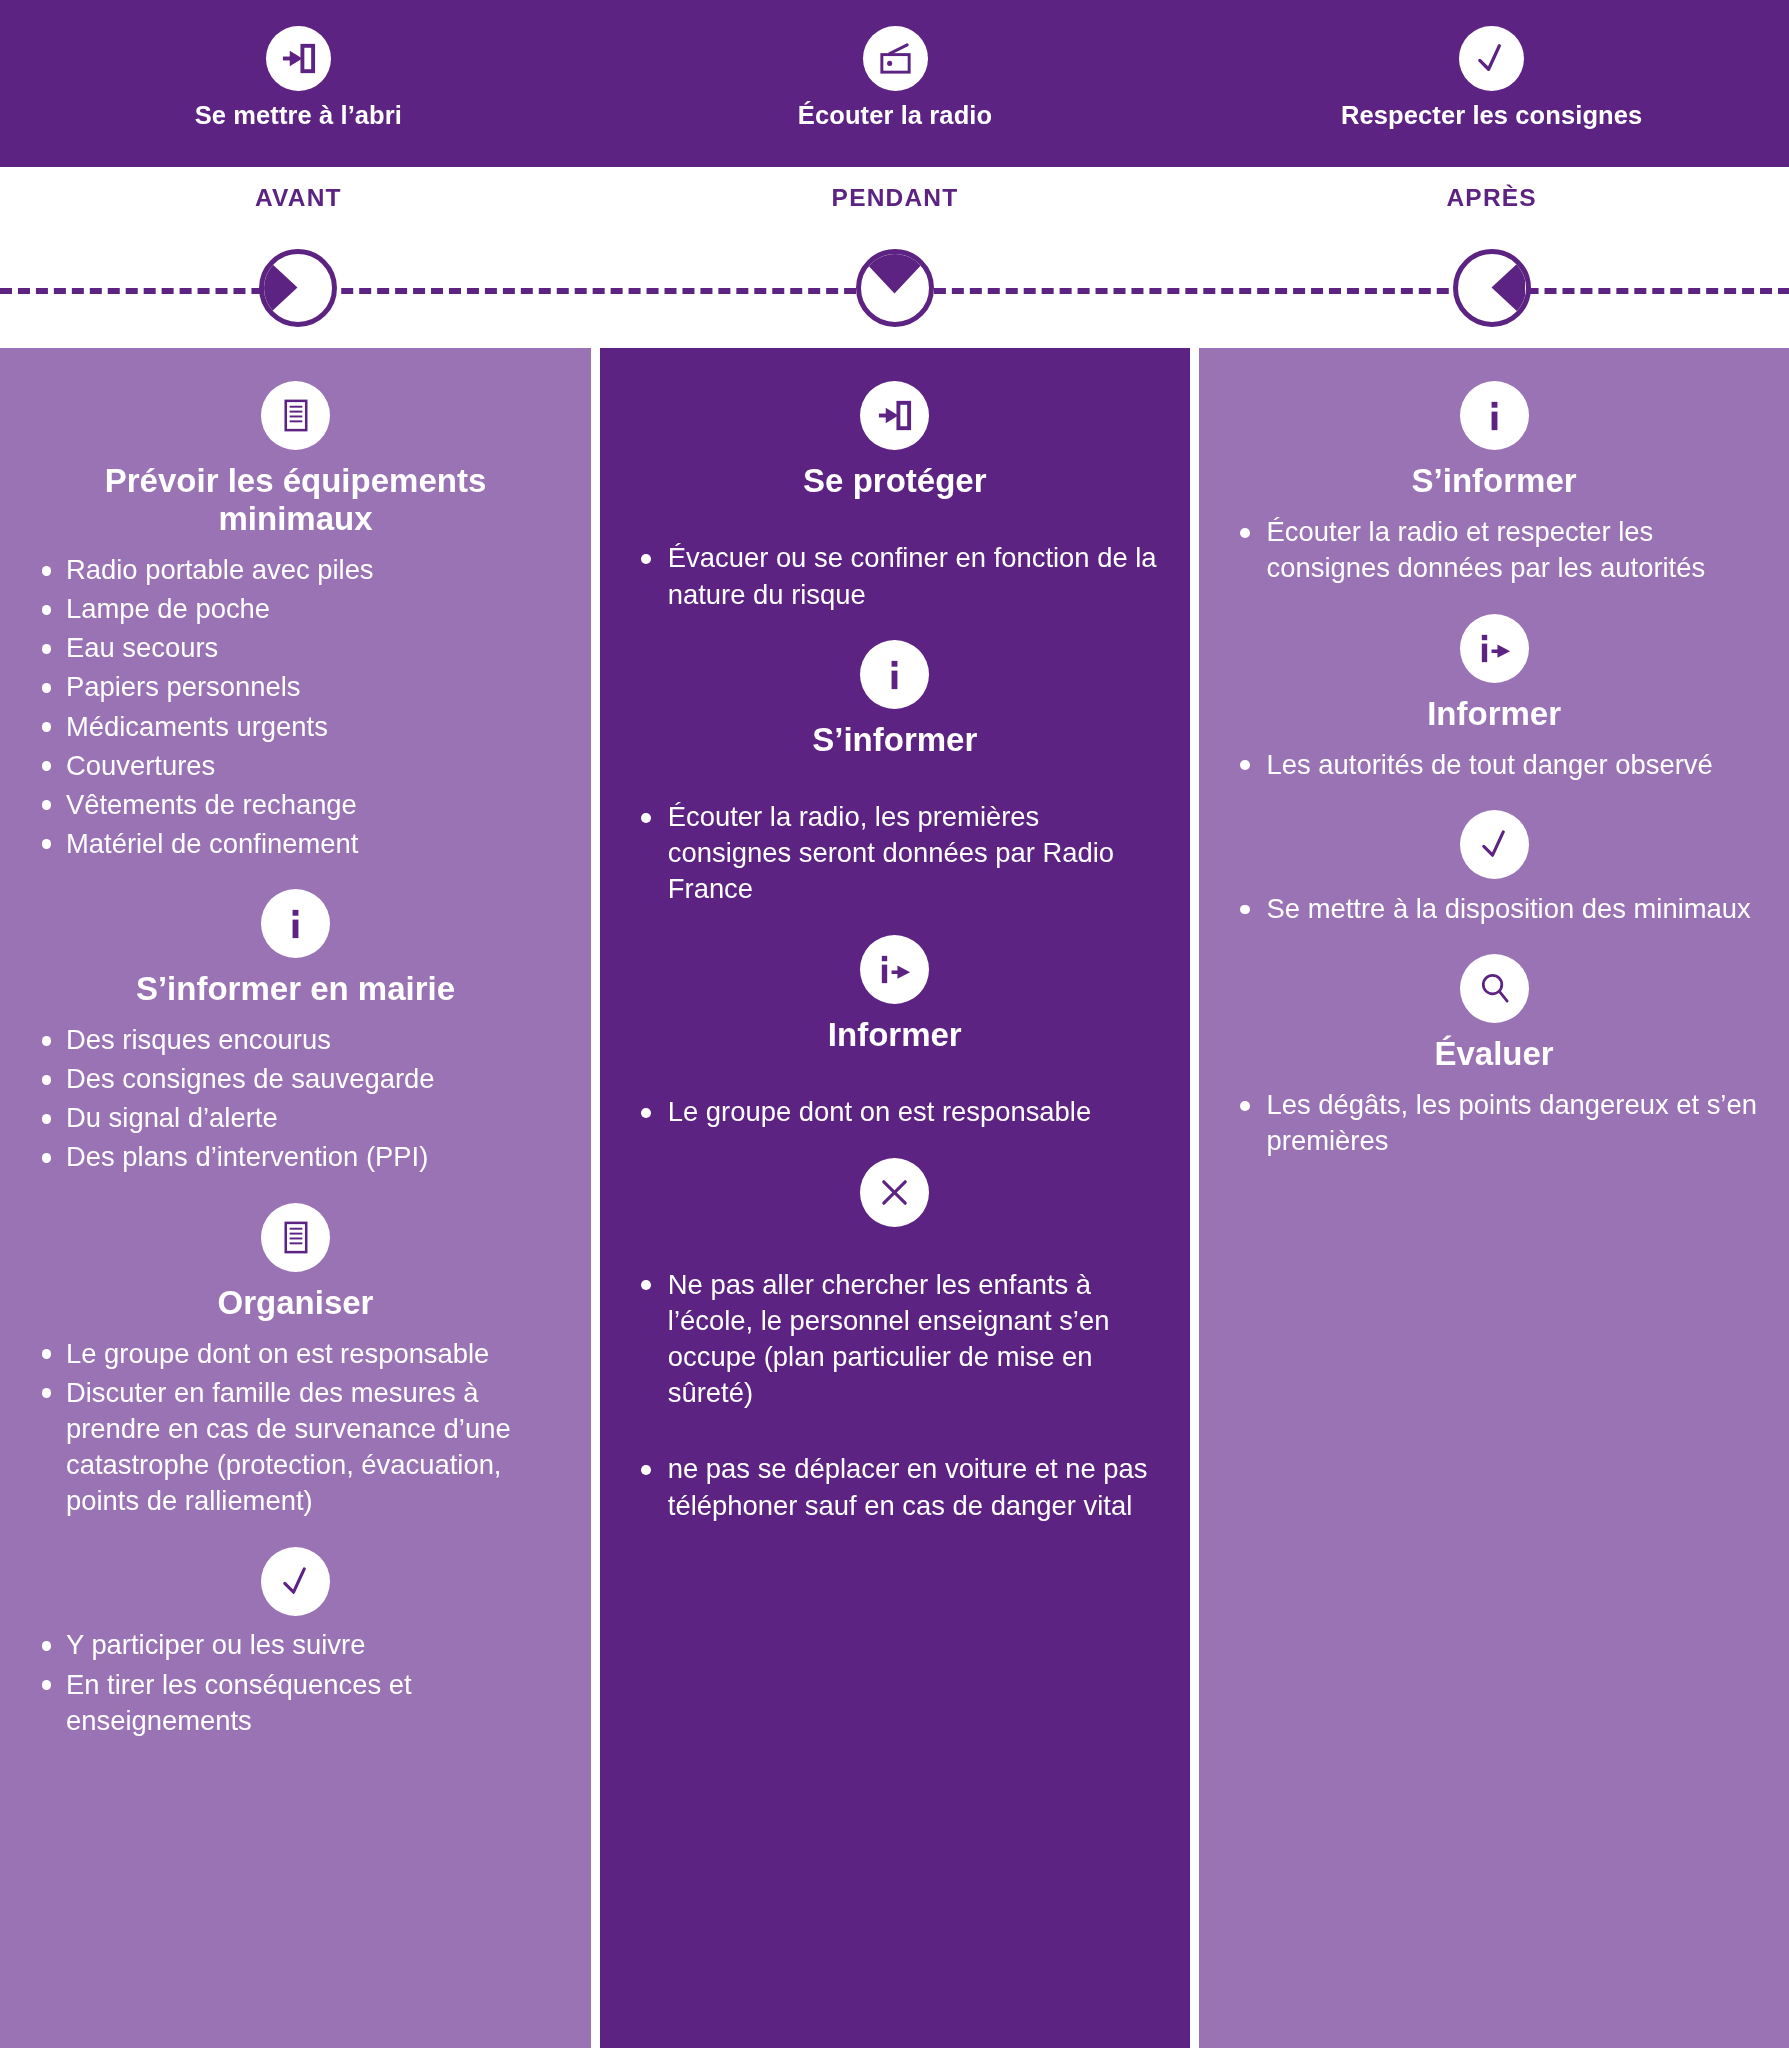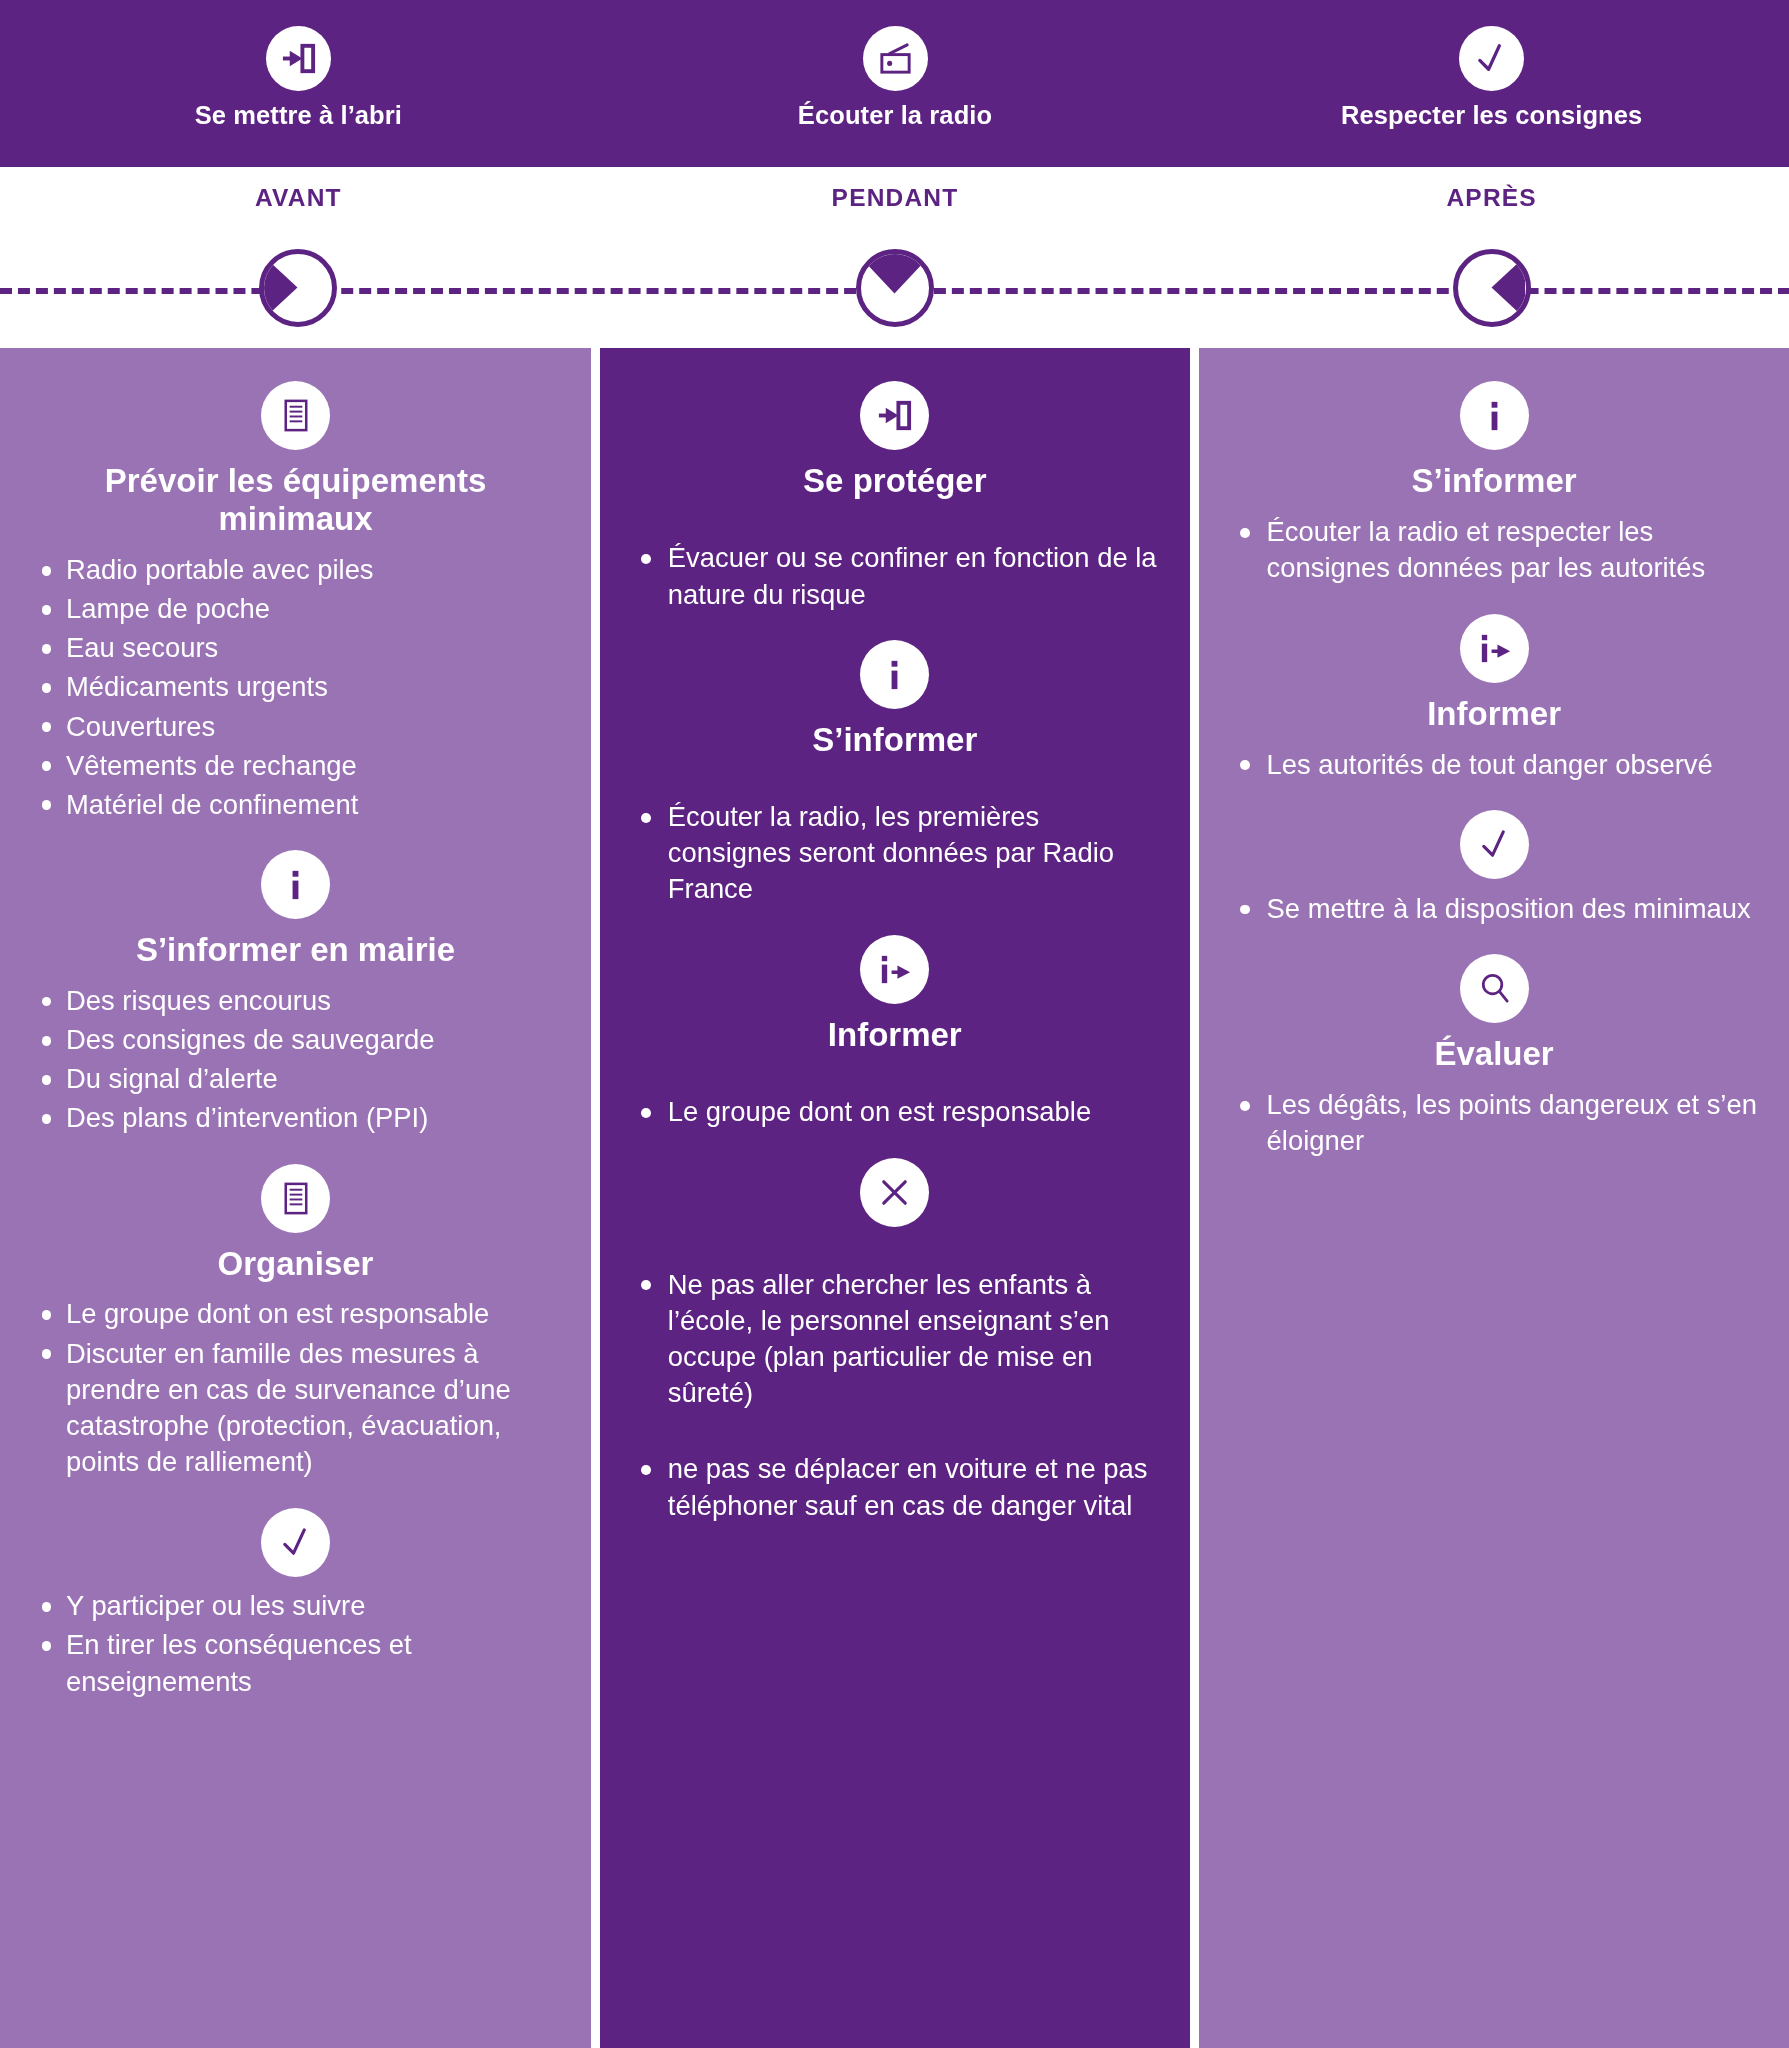--- a/index.html
+++ b/index.html
@@ -261,20 +261,21 @@
             <line x1="14" y1="16" x2="27" y2="16" stroke="#5d2382" stroke-width="2"></line>
             <line x1="14" y1="21" x2="27" y2="21" stroke="#5d2382" stroke-width="2"></line>
             <line x1="14" y1="26" x2="27" y2="26" stroke="#5d2382" stroke-width="2"></line>
           </svg>
         </div>
         <div class="block-title">Prévoir les équipements minimaux</div>
         <ul class="bullets">
           <li>Radio portable avec piles</li>
           <li>Lampe de poche</li>
           <li>Eau secours</li>
+          <li>Papiers personnels</li>
           <li>Médicaments urgents</li>
           <li>Couvertures</li>
           <li>Vêtements de rechange</li>
           <li>Matériel de confinement</li>
         </ul>
       </div>
 
       <div class="block">
         <div class="block-icon">
           <svg class="icon-svg" width="39" height="39" viewBox="0 0 40 40" aria-hidden="true">
@@ -430,21 +431,21 @@
 
       <div class="block">
         <div class="block-icon">
           <svg class="icon-svg" width="39" height="39" viewBox="0 0 40 40" aria-hidden="true">
             <circle cx="18" cy="16" r="9.5" fill="none" stroke="#5d2382" stroke-width="2.8"></circle>
             <line x1="25" y1="23" x2="33" y2="33" stroke="#5d2382" stroke-width="2.8" stroke-linecap="round"></line>
           </svg>
         </div>
         <div class="block-title">Évaluer</div>
         <ul class="bullets">
-          <li>Les dégâts, les points dangereux et s’en éloigner</li>
+          <li>Les dégâts, les points dangereux et s’en premières</li>
         </ul>
       </div>
 
     </div>
 
   </div>
 
 </div>
 
 

